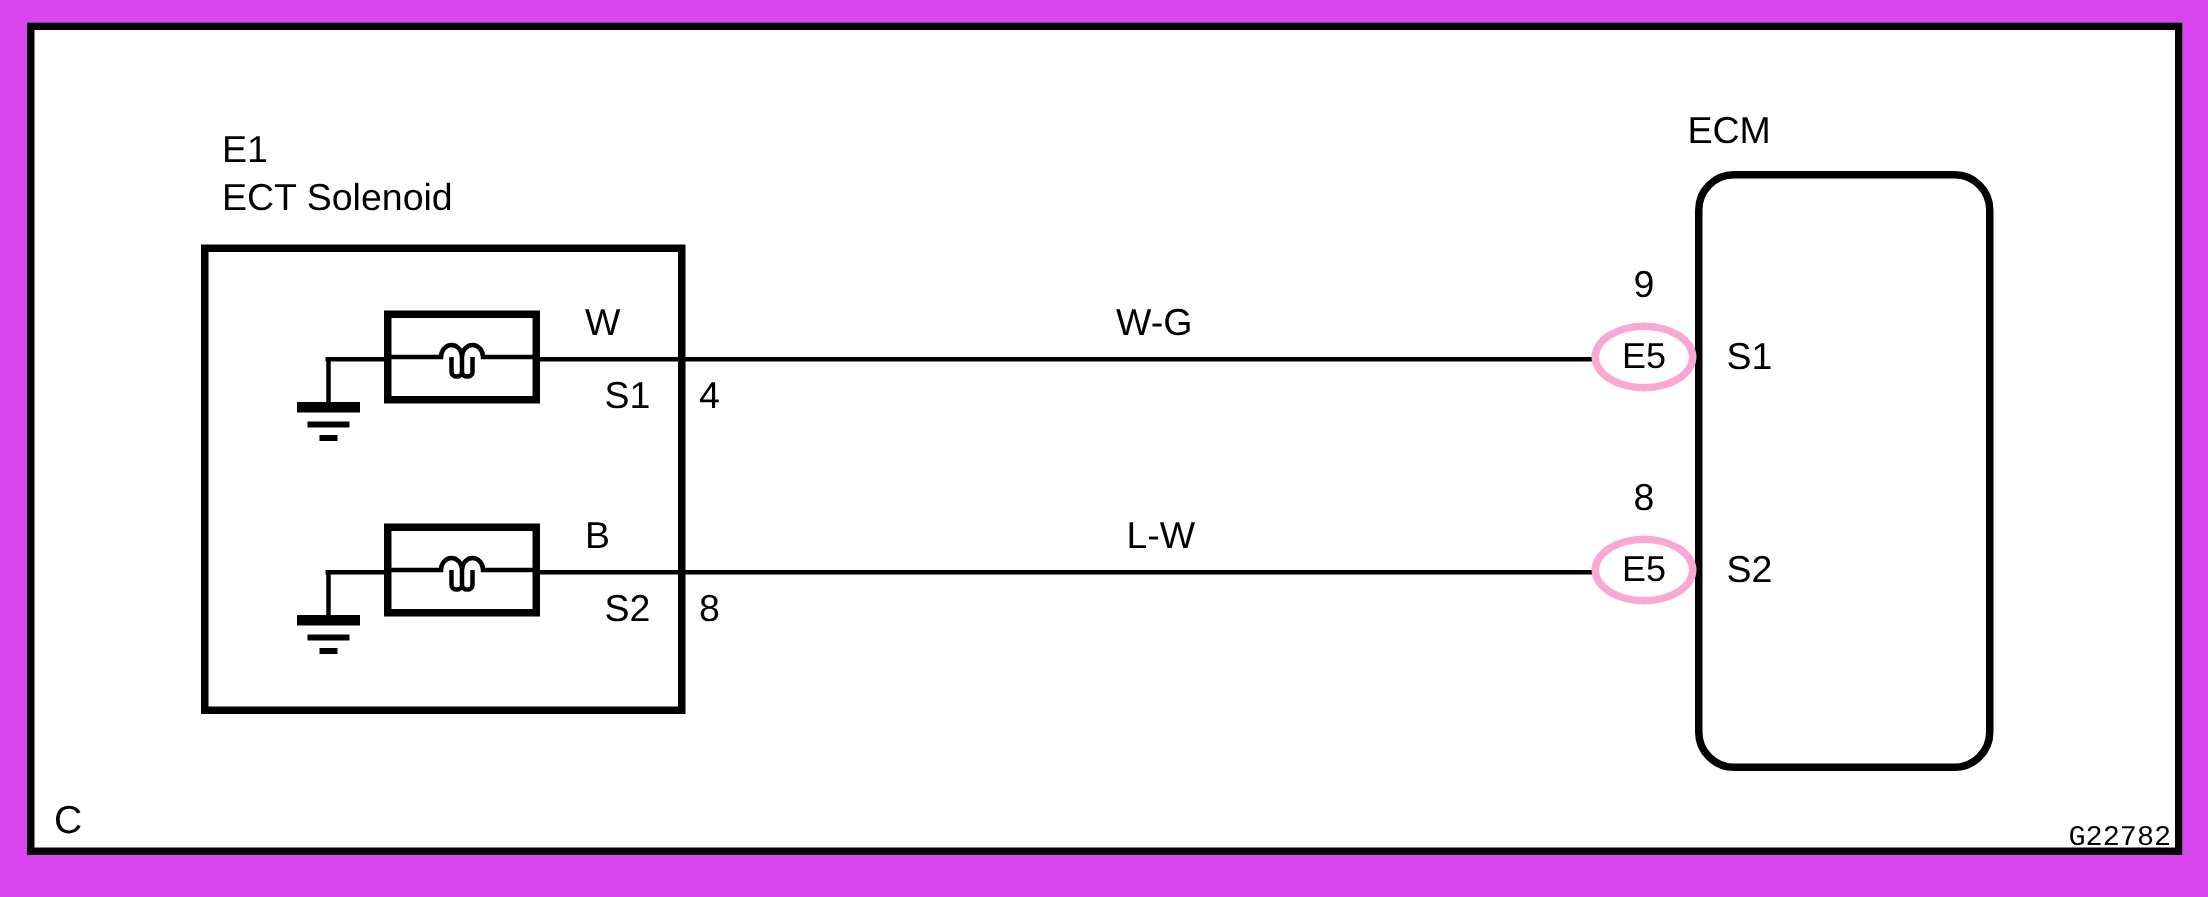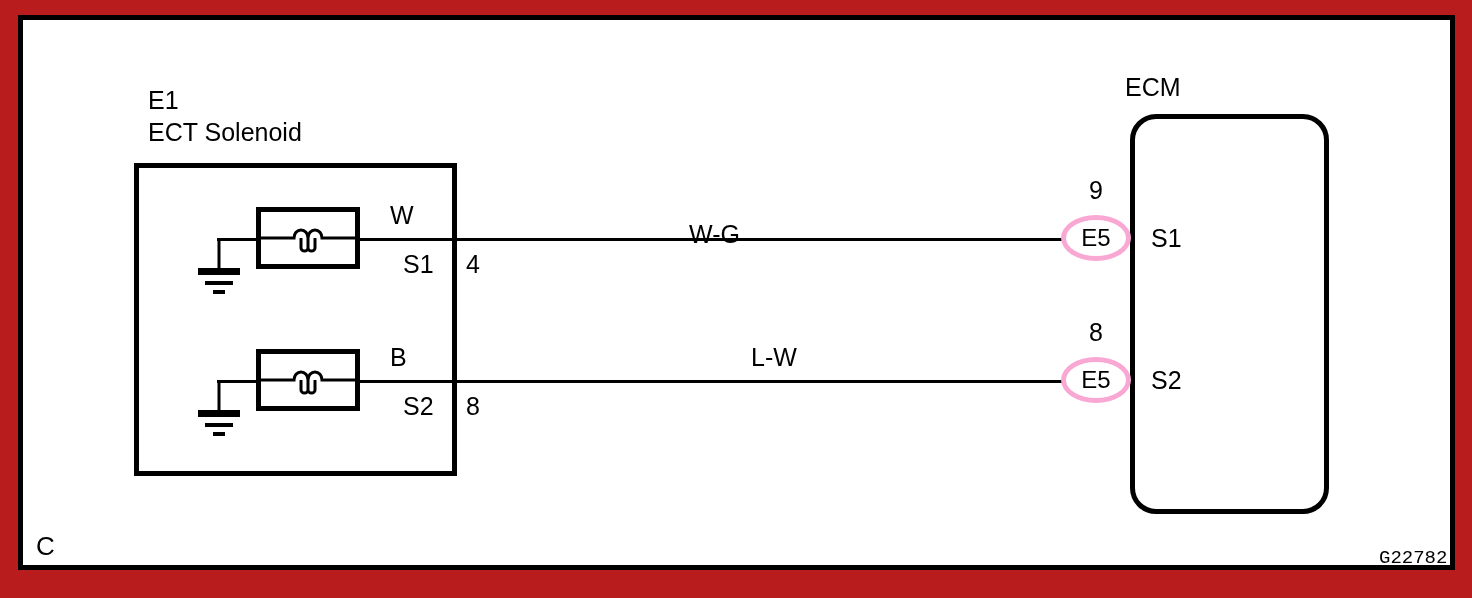--- a/index.html
+++ b/index.html
@@ -9,21 +9,21 @@
     background: #ffffff;
   }
   body {
     font-family: "Liberation Sans", sans-serif;
     -webkit-font-smoothing: antialiased;
   }
   #canvas {
     position: relative;
     width: 1472px;
     height: 598px;
-    background: #b91c1c;
+    background: #d946ef;
     overflow: hidden;
   }
   
   .frame {
     position: absolute;
     left: 18px;
     top: 15px;
     width: 1437px;
     height: 555px;
     border: 5px solid #000000;
@@ -144,21 +144,21 @@
       <path d="M45,31 L45,41 M52,31 L52,41 M59,31 L59,41" fill="none" stroke="#000" stroke-width="3"></path>
       <path d="M45,41 A3.5,3 0 0 0 52,41 M52,41 A3.5,3 0 0 0 59,41" fill="none" stroke="#000" stroke-width="3"></path>
     </svg>
   </div>
 
   <div class="wire-h" style="left:358px; top:238px; width:705px;"></div>
 
   <div class="lbl lbl-wire" style="left:390px; top:203px;">W</div>
   <div class="lbl lbl-term" style="left:403px; top:252px;">S1</div>
   <div class="lbl lbl-pin" style="left:466px; top:252px;">4</div>
-  <div class="lbl lbl-wire" style="left:689px; top:203px;margin-top:19px;">W-G</div>
+  <div class="lbl lbl-wire" style="left:744px; top:203px;">W-G</div>
 
   <div class="ground" style="left:190px; top:380px;">
     <svg width="58" height="56" viewBox="0 0 58 56">
       <line x1="29" y1="0" x2="29" y2="30" stroke="#000" stroke-width="3"></line>
       <rect x="8" y="30" width="42" height="7" fill="#000"></rect>
       <rect x="15" y="43" width="28" height="4" fill="#000"></rect>
       <rect x="23" y="52" width="12" height="4" fill="#000"></rect>
     </svg>
   </div>
   <div class="wire-h" style="left:217px; top:380px; width:42px;"></div>

